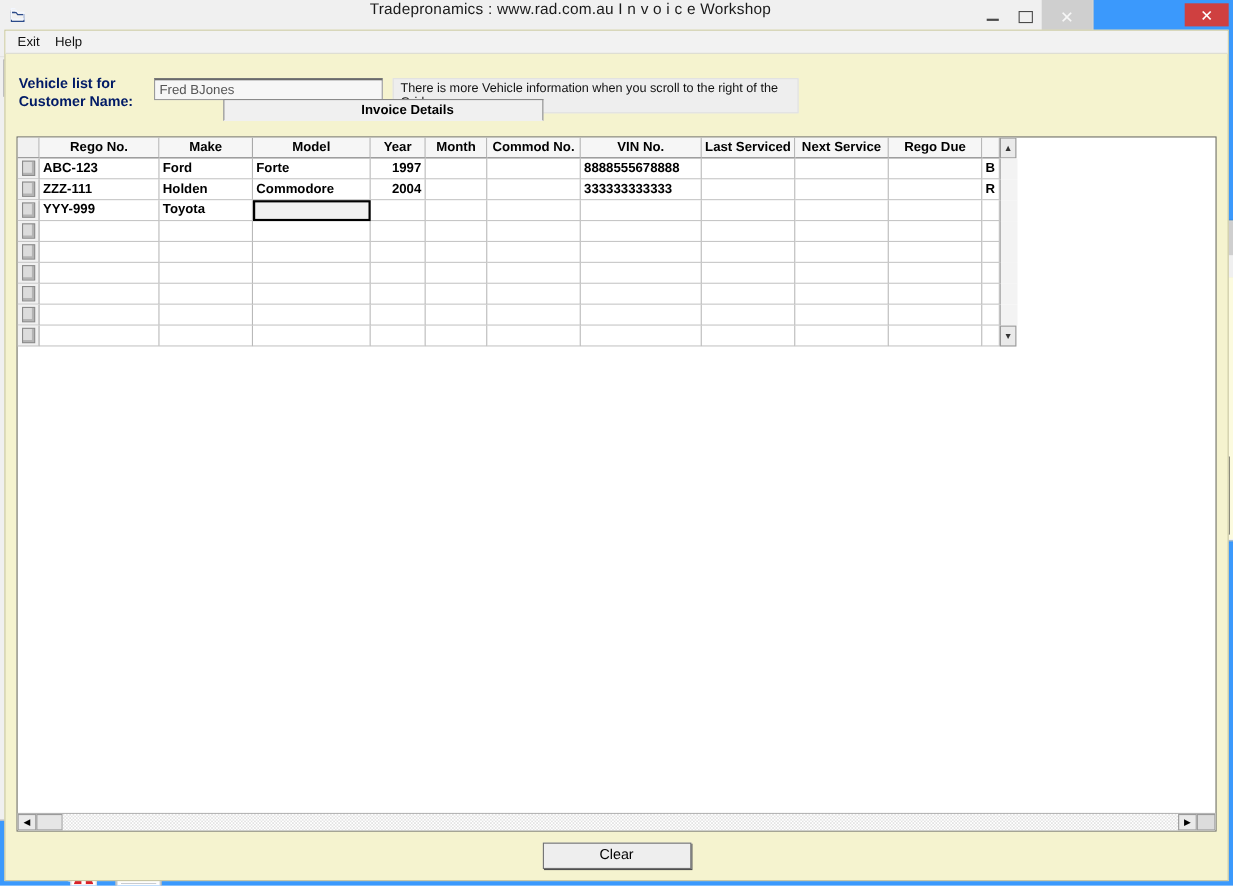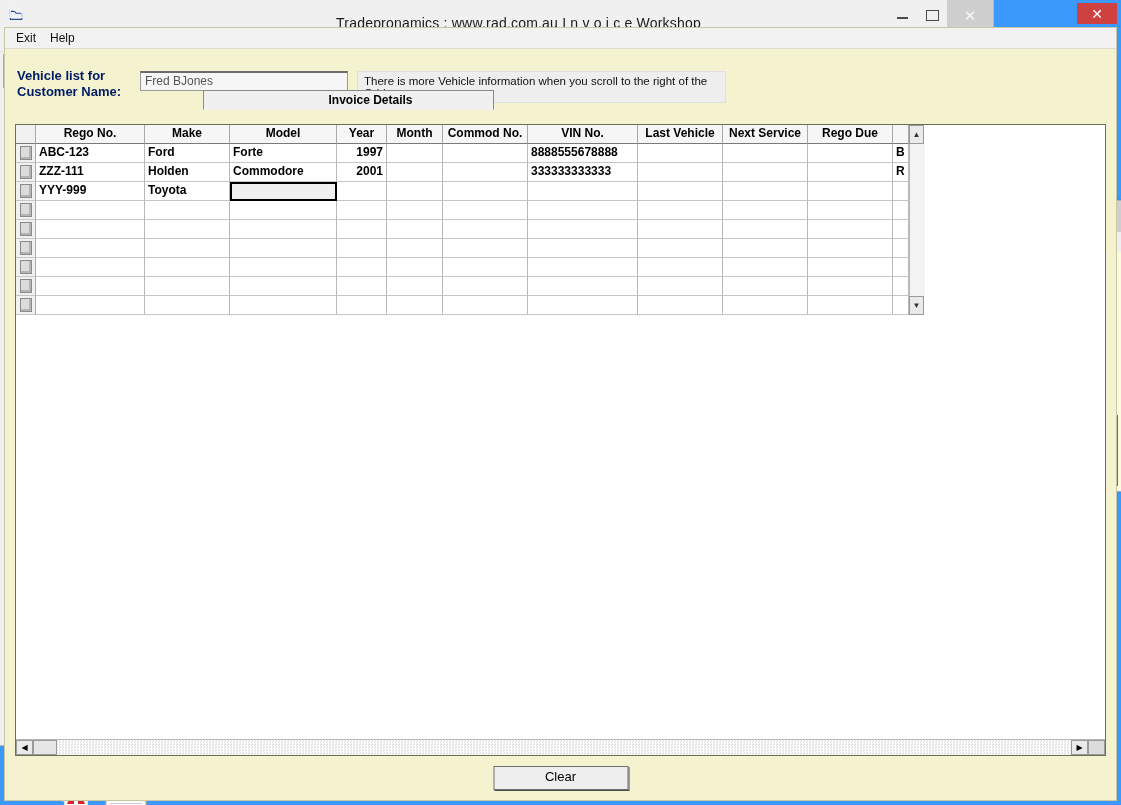--- a/index.html
+++ b/index.html
@@ -35,21 +35,21 @@
   .pdf-a:after{content:"";position:absolute;left:7px;top:10px;width:4px;height:12px;background:#fff;}
   .faint-rows{position:absolute;left:-2px;top:-24px;width:36px;height:72px;
      background:repeating-linear-gradient(to bottom,rgba(255,255,255,.45) 0 1px,transparent 1px 22px);}
   .faint-circ{position:absolute;width:11px;height:11px;border:1px solid rgba(255,255,255,.55);border-radius:50%;}
 
   
   .win{position:absolute;background:#f0f0f0;}
   .win.flat{border:1px solid #9fb6c8;}
   .titlebar{
     height:31px;position:relative;background:#f0f0f0;
-    display:flex;align-items:flex-end;justify-content:center;padding-left:44px;
+    display:flex;align-items:flex-start;justify-content:center;padding-left:44px;
   }
   .titlebar .tbtext{
     font-size:14px;color:#1a1a1a;letter-spacing:.2px;white-space:nowrap;
   }
   .tb-appicon{position:absolute;left:9px;top:8px;width:15px;height:14px;}
   .wbtns{position:absolute;right:0;top:0;height:31px;display:flex;}
   .wbtn{width:30px;height:31px;display:flex;align-items:center;justify-content:center;
     font-size:13px;color:#3c3c3c;background:transparent;}
   .wbtn.min span{display:block;width:11px;height:2px;background:#4a4a4a;margin-top:5px;}
   .wbtn.max span{display:block;width:11px;height:9px;border:1.6px solid #4a4a4a;}
@@ -480,21 +480,21 @@
 
       <div style="display:flex">
         <div class="cgrid-hcell" style="width:20px;background:#f1f1f1"></div>
         <div class="cgrid-hcell" style="width:109px">Rego No.</div>
         <div class="cgrid-hcell" style="width:85px">Make</div>
         <div class="cgrid-hcell" style="width:107px">Model</div>
         <div class="cgrid-hcell" style="width:50px">Year</div>
         <div class="cgrid-hcell" style="width:56px">Month</div>
         <div class="cgrid-hcell" style="width:85px">Commod No.</div>
         <div class="cgrid-hcell" style="width:110px">VIN No.</div>
-        <div class="cgrid-hcell" style="width:85px">Last Vehicle</div>
+        <div class="cgrid-hcell" style="width:85px">Last Serviced</div>
         <div class="cgrid-hcell" style="width:85px">Next Service</div>
         <div class="cgrid-hcell" style="width:85px">Rego Due</div>
         <div class="cgrid-hcell" style="width:16px"></div>
         <div class="sbbtn" style="width:15px;height:19px;box-sizing:border-box">▲</div>
       </div>
 
       <div style="display:flex">
         <div class="rowsel">
             <div class="rs-glyph"></div>
           </div>
@@ -512,21 +512,21 @@
         <div style="width:15px;background:#f3f3f3;border-left:1px solid #b5b5b5;height:19px"></div>
       </div>
 
       <div style="display:flex">
         <div class="rowsel">
             <div class="rs-glyph"></div>
           </div>
         <div class="cgrid-cell" style="width:109px">ZZZ-111</div>
         <div class="cgrid-cell" style="width:85px">Holden</div>
         <div class="cgrid-cell" style="width:107px">Commodore</div>
-        <div class="cgrid-cell num" style="width:50px">2001</div>
+        <div class="cgrid-cell num" style="width:50px">2004</div>
         <div class="cgrid-cell" style="width:56px"></div>
         <div class="cgrid-cell" style="width:85px"></div>
         <div class="cgrid-cell" style="width:110px">333333333333</div>
         <div class="cgrid-cell" style="width:85px"></div>
         <div class="cgrid-cell" style="width:85px"></div>
         <div class="cgrid-cell" style="width:85px"></div>
         <div class="cgrid-cell" style="width:16px">R</div>
         <div style="width:15px;background:#f3f3f3;border-left:1px solid #b5b5b5;height:19px"></div>
       </div>
 

